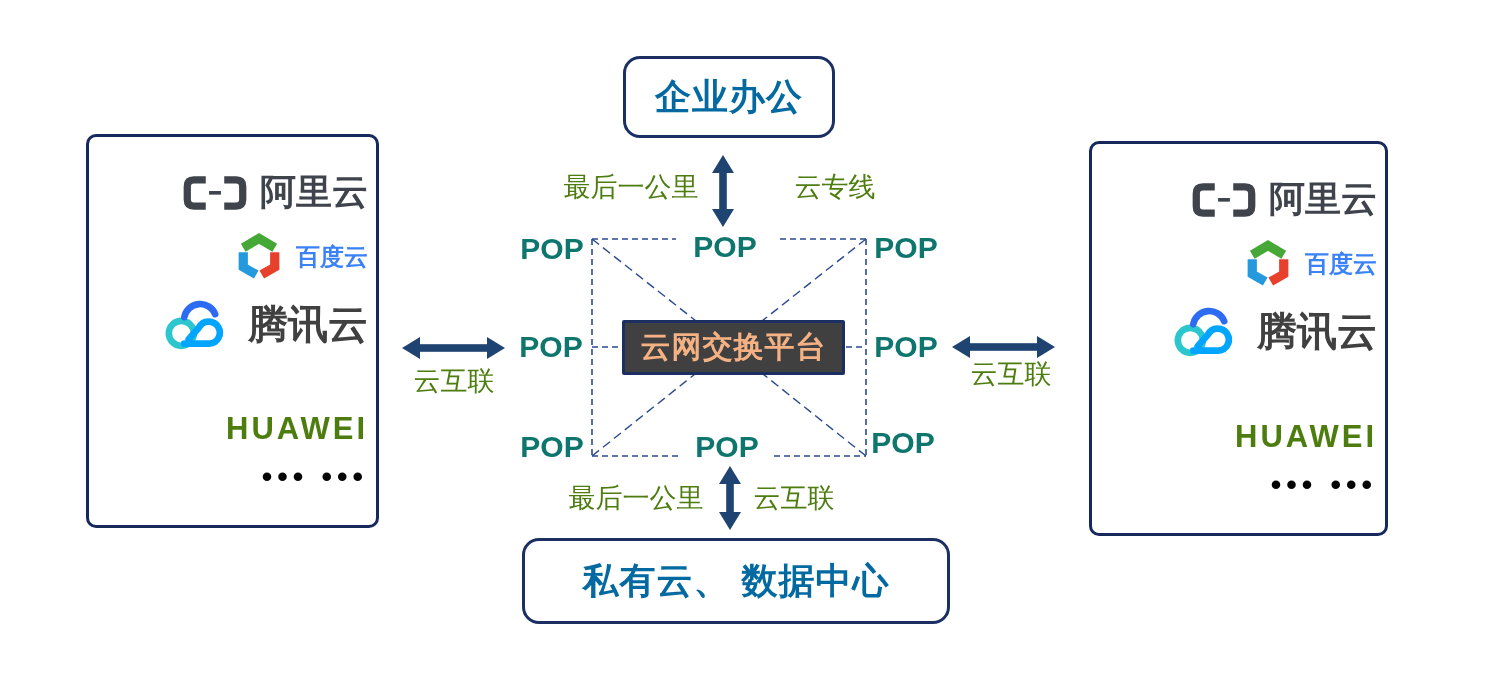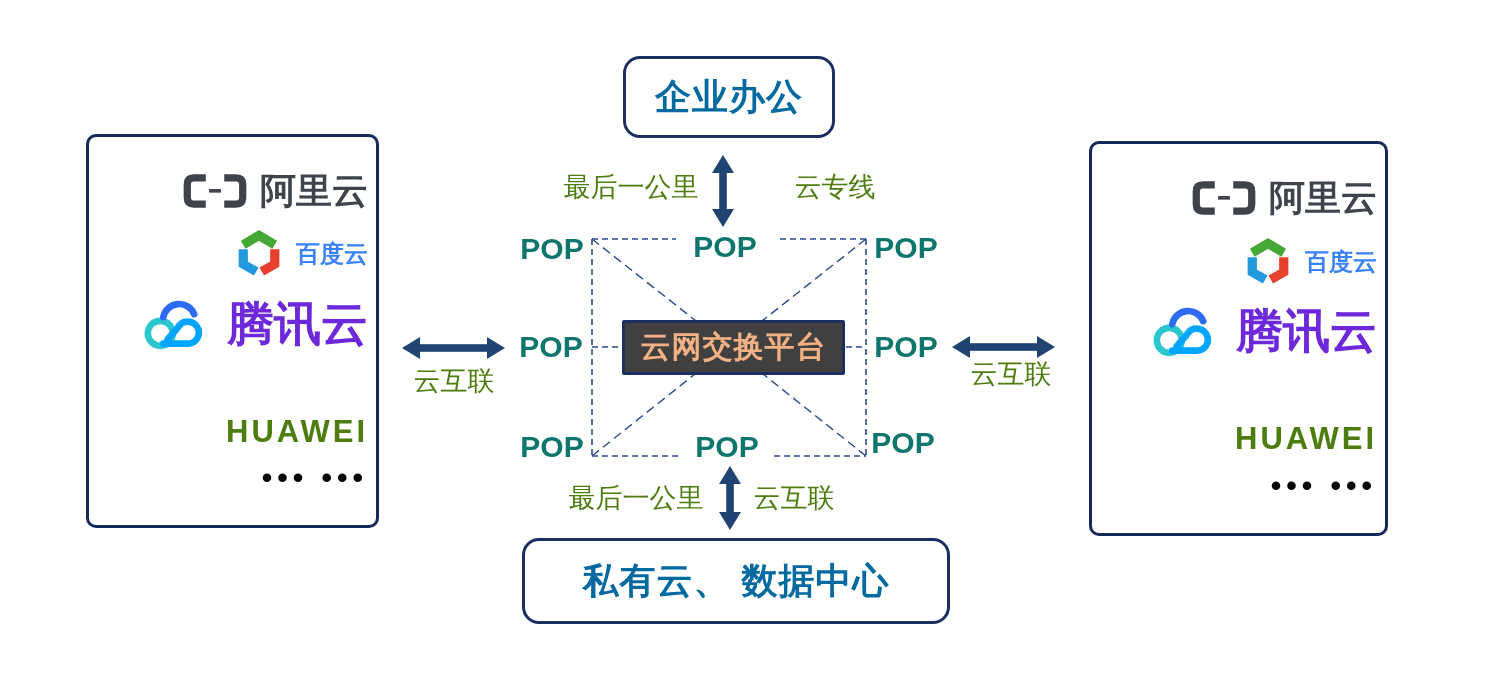--- a/index.html
+++ b/index.html
@@ -41,21 +41,21 @@
     border:3px solid #16295c; border-radius:10px;
     display:flex; flex-direction:column; align-items:flex-end;
     justify-content:space-evenly; padding:18px 8px;
   }
   #panel-left  { left:86px;   top:134px; width:293px; height:394px; }
   #panel-right { left:1089px; top:141px; width:299px; height:395px; }
   .prov { display:flex; align-items:center; }
   .prov .name { font-weight:600; margin-left:12px; white-space:nowrap; }
   .prov.ali     .name { color:#3e434c; font-size:36px; }
   .prov.baidu   .name { color:#3b82f6; font-size:24px; }
-  .prov.tencent .name { color:#6d28d9; font-size:47px; }
+  .prov.tencent .name { color:#404040; font-size:40px; }
   .huawei { font-weight:bold; font-size:31px; letter-spacing:3px; color:#4d7c0f; white-space:nowrap;margin-top:46px; }
   .dots   { font-weight:bold; font-size:30px; letter-spacing:5px; color:#050505; white-space:nowrap; }
 </style>
 </head>
 <body>
 
 <div class="stage">
 
   <svg class="overlay" width="1485" height="673" viewBox="0 0 1485 673">
 

